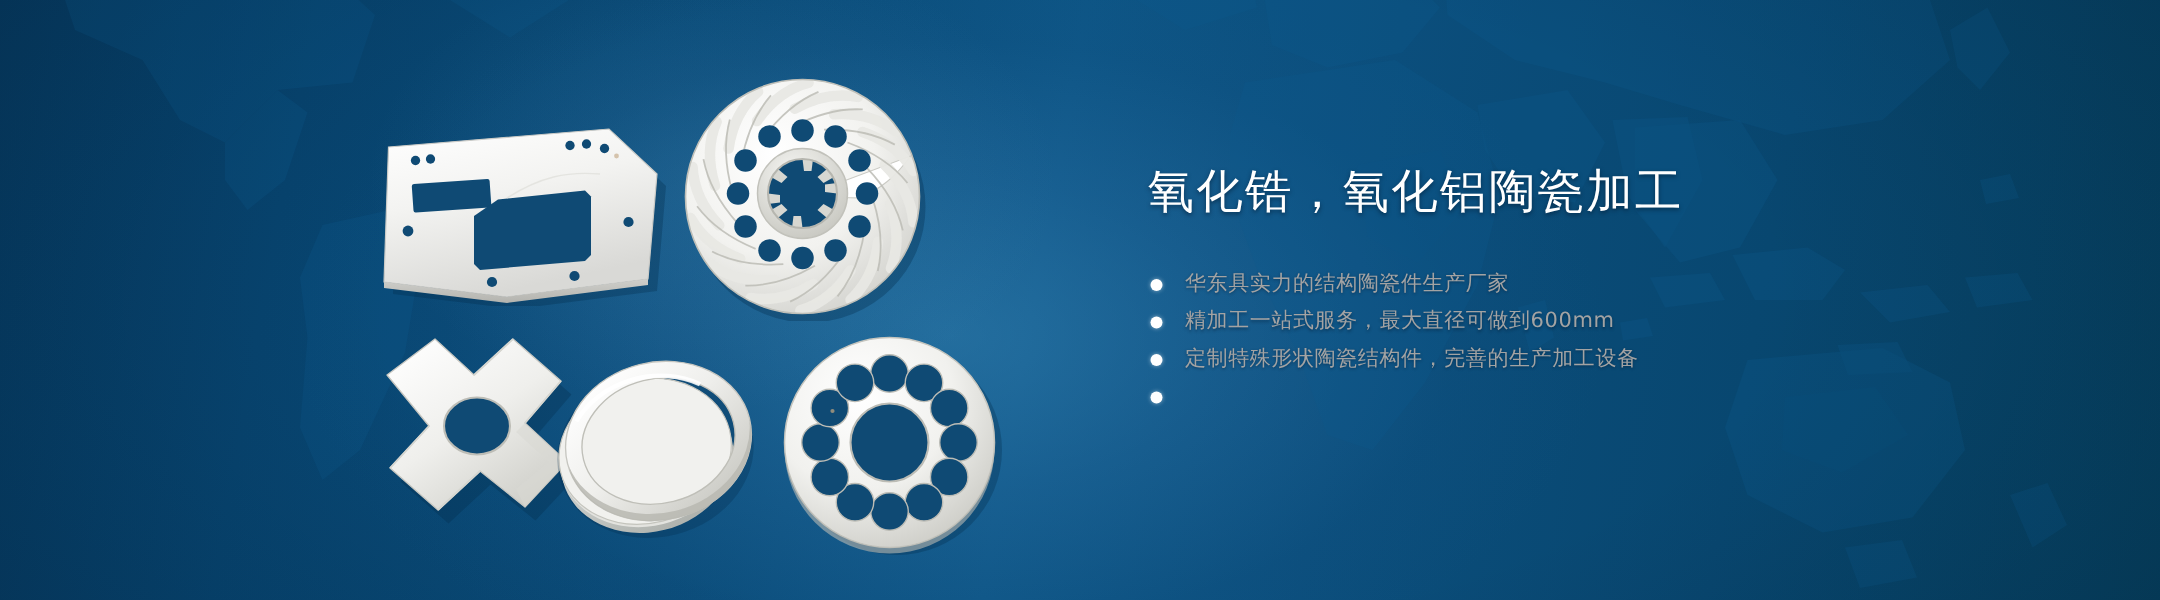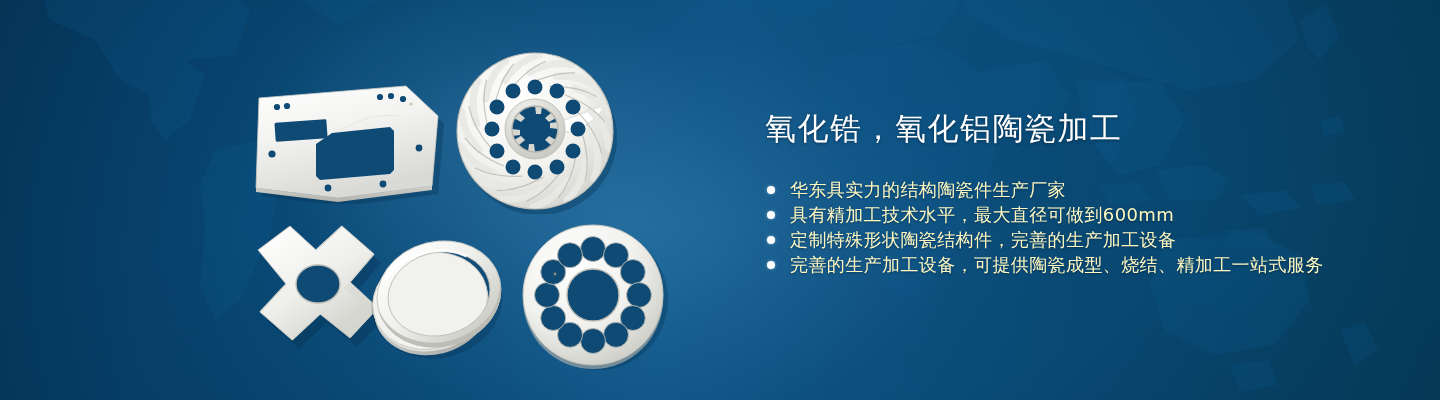--- a/index.html
+++ b/index.html
@@ -55,22 +55,22 @@
     color:#ffffff;
   }
   .title{
     font-size:31px; line-height:40px; font-weight:400; letter-spacing:1.5px;
     color:#ffffff; text-shadow:0 1px 3px rgba(0,20,40,.55);
     white-space:nowrap;
   }
   .bullets{ list-style:none; margin-top:29px; }
   .bullets li{
     position:relative; padding-left:25px;
-    font-size:18px; line-height:25px; letter-spacing:.4px;
-    color:#fef9c3; text-shadow:0 1px 2px rgba(0,20,40,.45);
+    font-size:14px; line-height:25px; letter-spacing:.4px;
+    color:#a3a3a3; text-shadow:0 1px 2px rgba(0,20,40,.45);
     white-space:nowrap;
   }
   .bullets li .dot{
     position:absolute; left:2px; top:9px;
     width:8px; height:8px; border-radius:50%;
     background:#ffffff; box-shadow:0 0 3px rgba(255,255,255,.5);
   }
 
   
   .parts{ position:absolute; left:0; top:0; width:1440px; height:400px; }
@@ -375,26 +375,25 @@
 
   <div class="copy">
     <div class="title">氧化锆，氧化铝陶瓷加工</div>
     <ul class="bullets">
       <li>
         <span class="dot"></span>
         <span>华东具实力的结构陶瓷件生产厂家</span>
       </li>
       <li>
         <span class="dot"></span>
-        <span>具有精加工技术水平，最大直径可做到600mm</span>
+        <span>精加工一站式服务，最大直径可做到600mm</span>
       </li>
       <li>
         <span class="dot"></span>
         <span>定制特殊形状陶瓷结构件，完善的生产加工设备</span>
       </li>
       <li>
         <span class="dot"></span>
-        <span>完善的生产加工设备，可提供陶瓷成型、烧结、精加工一站式服务</span>
       </li>
     </ul>
   </div>
 
 </div>
 
 </body></html>

